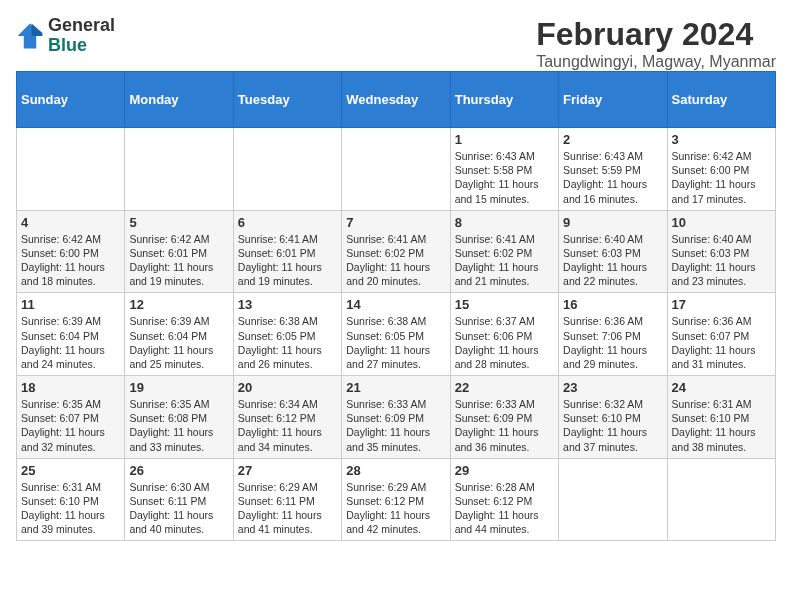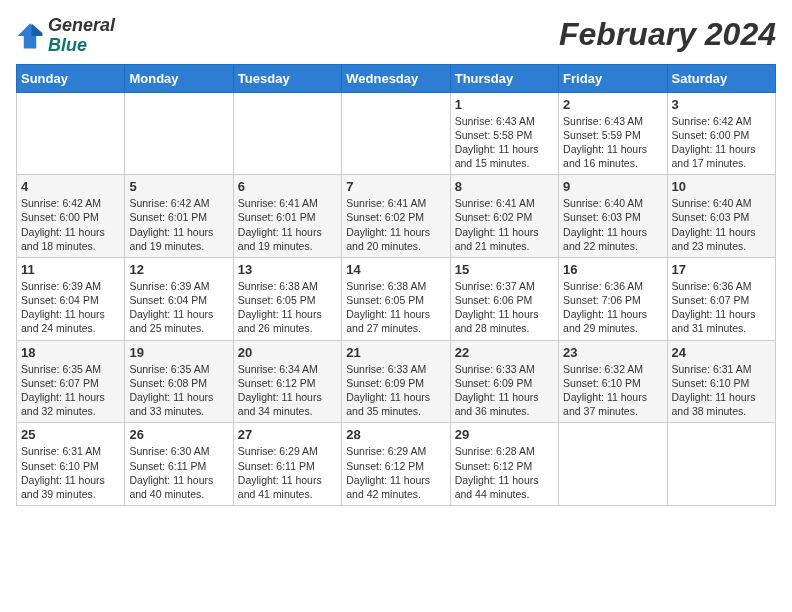--- a/index.html
+++ b/index.html
@@ -7,22 +7,20 @@
       font-family: Arial, sans-serif;
       background: #fff;
       width: 792px;
       min-height: 612px;
       padding: 16px;
     }
     .header-area {
       display: flex;
       justify-content: space-between;
       align-items: flex-start;
-      margin-bottom: 8px;
-      font-style: italic;
     }
     .logo {
       display: flex;
       align-items: center;
       gap: 4px;
     }
     .logo-text {
       font-size: 18px;
       font-weight: bold;
       line-height: 1.1;
@@ -46,21 +44,21 @@
       color: #555;
     }
     table {
       width: 100%;
       border-collapse: collapse;
       font-size: 11px;
     }
     thead tr th {
       background-color: #2d7dd2;
       color: #fff;
-      padding: 6px 4px;
+      padding: 20px 4px;
       text-align: left;
       font-size: 13px;
       font-weight: bold;
       border: 1px solid #1a6fc4;
     }
     tbody tr td {
       border: 1px solid #ccc;
       padding: 4px;
       vertical-align: top;
       width: calc(100% / 7);
@@ -97,20 +95,21 @@
       <polygon points="18,2 34,18 26,18 26,34 10,34 10,18 2,18" fill="#2d7dd2"></polygon>
       <polygon points="20,2 34,14 34,18 20,18" fill="#1a5fa8"></polygon>
     </svg>
     <div class="logo-text">
       <span class="general">General</span><br>
       <span class="blue">Blue</span>
     </div>
   </div>
   <div class="title-area">
     <div class="month-title">February 2024</div>
+    <div class="location-title">Taungdwingyi, Magway, Myanmar</div>
   </div>
 </div>
 
 <table>
   <thead>
     <tr id="weekday-header">
     <th>Sunday</th>
         <th>Monday</th>
         <th>Tuesday</th>
         <th>Wednesday</th>

